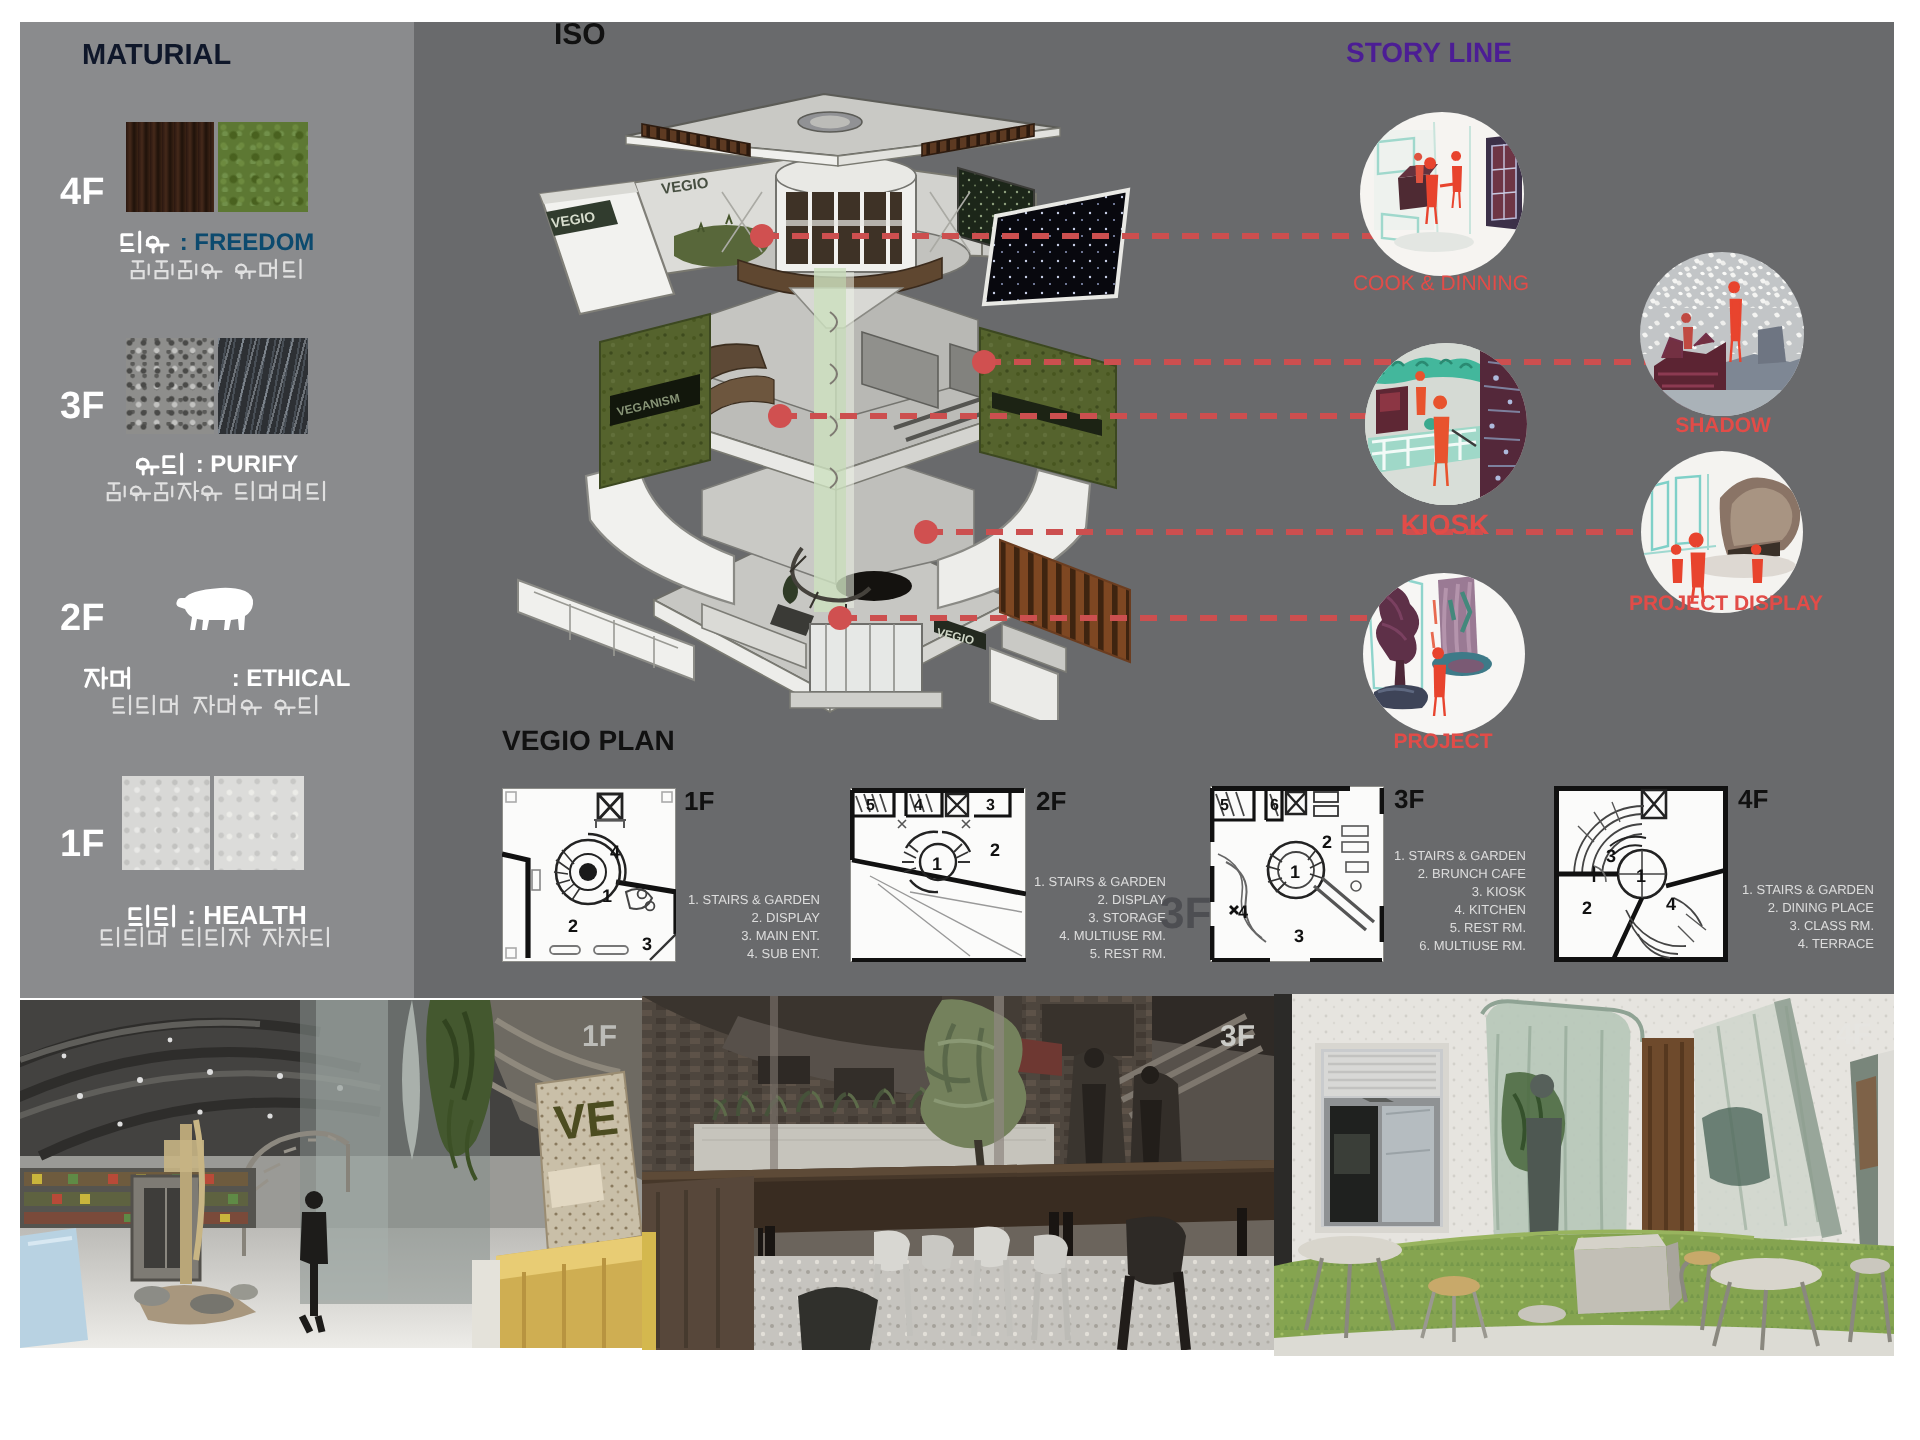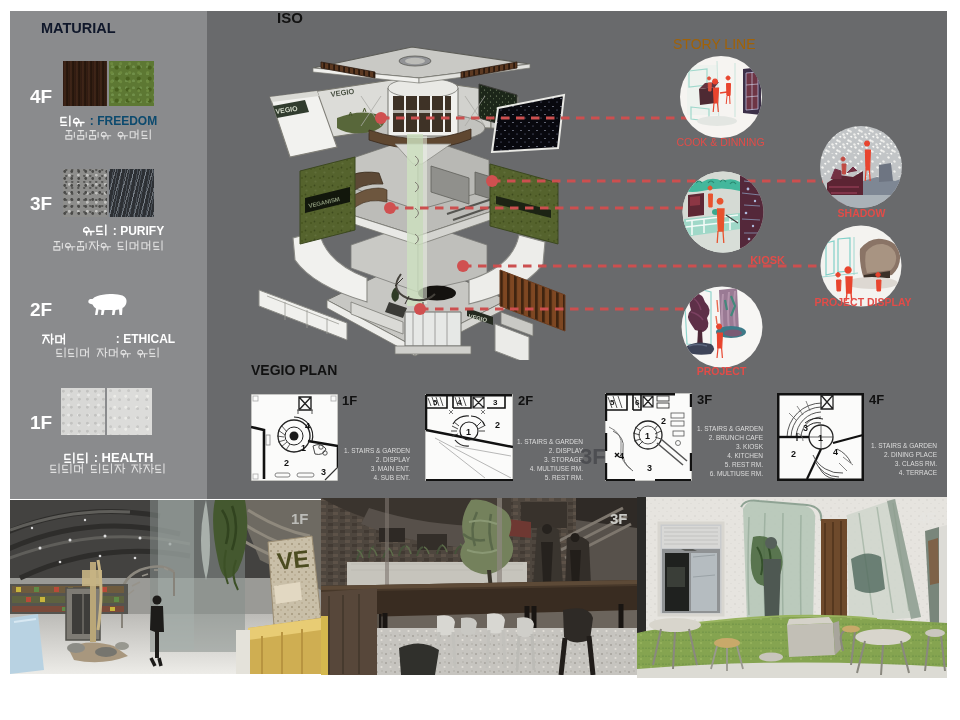--- a/index.html
+++ b/index.html
@@ -34,21 +34,21 @@
         <path d="M1.3199999999999998 1.65 H6.6 M3.8499999999999996 1.65 V4.95 M0.88 6.6 H6.82 V10.120000000000001 H0.88 Z M9.35 3.3 V8.25 M13.200000000000001 1.65 H18.48 M15.73 1.65 V4.95 M12.760000000000002 6.6 H18.700000000000003 V10.120000000000001 H12.760000000000002 Z M21.23 3.3 V8.25 M25.080000000000002 1.65 H30.36 M27.61 1.65 V4.95 M24.64 6.6 H30.580000000000002 V10.120000000000001 H24.64 Z M33.11 3.3 V8.25 M38.72 3.3 a2.42 2.2 0 1 0 0.011 0 M36.19 6.82 H45.760000000000005 M38.94 6.82 V10.120000000000001 M42.9 6.82 V10.120000000000001 M55.550000000000004 3.3 a2.42 2.2 0 1 0 0.011 0 M53.02 6.82 H62.59 M55.77 6.82 V10.120000000000001 M59.730000000000004 6.82 V10.120000000000001 M65.23 2.75 H70.07000000000001 V8.8 H65.23 Z M72.93 0.88 V10.120000000000001 M70.95 4.95 H72.93 M77.11 2.2 H81.73 M77.11 2.2 V6.6 H81.73 M77.11 9.35 H82.28 M85.25 0.88 V10.120000000000001" fill="none" stroke="#e0e0e0" stroke-width="1.1" stroke-linecap="round"></path>
       </svg>
     </div>
 
 <div class="abs" style="left:30px;top:193px;color:#fff;font-size:19px;font-weight:bold;">3F</div>
 
 <div class="abs" style="left:63px;top:169px;width:44px;height:48px;background:#8e8e8c;background-image:radial-gradient(circle at 25% 35%, #4a4a48 1px, transparent 1.8px),radial-gradient(circle at 70% 70%, #c2c2c0 1px, transparent 1.8px),radial-gradient(circle at 55% 15%, #5a5a58 0.8px, transparent 1.5px);background-size:7px 7px,9px 9px,6px 6px;"></div>
 
 <div class="abs" style="left:109px;top:169px;width:45px;height:48px;background:#2d3034;background-image:repeating-linear-gradient(105deg, rgba(220,230,240,0.35) 0px, rgba(220,230,240,0.35) 1px, transparent 1px, transparent 6px),repeating-linear-gradient(100deg, rgba(180,200,220,0.2) 0px, rgba(180,200,220,0.2) 1px, transparent 1px, transparent 4px);"></div>
 
-<div class="abs" style="left:25px;top:224px;width:197px;display:flex;justify-content:center;color:#fff;font-size:12px;font-weight:bold;height:15px;">
+<div class="abs" style="left:10px;top:224px;width:197px;display:flex;justify-content:center;align-items:center;color:#fff;font-size:12px;font-weight:bold;height:15px;">
       <svg width="26" height="12" viewBox="0 0 26 12" style="vertical-align:-2px;">
         <path d="M3.3600000000000003 3.5999999999999996 a2.64 2.4000000000000004 0 1 0 0.012 0 M0.6000000000000001 7.4399999999999995 H11.040000000000001 M3.5999999999999996 7.4399999999999995 V11.040000000000001 M7.92 7.4399999999999995 V11.040000000000001 M13.920000000000002 2.4000000000000004 H18.96 M13.920000000000002 2.4000000000000004 V7.199999999999999 H18.96 M13.920000000000002 10.2 H19.560000000000002 M22.8 0.96 V11.040000000000001" fill="none" stroke="#ffffff" stroke-width="1.5" stroke-linecap="round"></path>
       </svg>
       <span style="margin-left:4px;">: PURIFY</span>
     </div>
 <div class="abs" style="left:10px;top:240px;width:197px;display:flex;justify-content:center;height:12px;">
       <svg width="112" height="11" viewBox="0 0 112 11" style="vertical-align:-2px;">
         <path d="M1.3199999999999998 1.65 H6.6 M3.8499999999999996 1.65 V4.95 M0.88 6.6 H6.82 V10.120000000000001 H0.88 Z M9.35 3.3 V8.25 M14.96 3.3 a2.42 2.2 0 1 0 0.011 0 M12.430000000000001 6.82 H22.0 M15.18 6.82 V10.120000000000001 M19.14 6.82 V10.120000000000001 M25.080000000000002 1.65 H30.36 M27.61 1.65 V4.95 M24.64 6.6 H30.580000000000002 V10.120000000000001 H24.64 Z M33.11 3.3 V8.25 M36.19 1.98 H42.24 M39.160000000000004 2.2 L36.52 9.35 M39.6 3.8499999999999996 L42.24 8.8 M44.44 0.88 V10.120000000000001 M44.44 5.5 H46.09 M50.6 3.3 a2.42 2.2 0 1 0 0.011 0 M48.07 6.82 H57.64 M50.82 6.82 V10.120000000000001 M54.78 6.82 V10.120000000000001 M65.23 2.2 H69.85000000000001 M65.23 2.2 V6.6 H69.85000000000001 M65.23 9.35 H70.4 M73.37 0.88 V10.120000000000001 M77.11 2.75 H81.95 V8.8 H77.11 Z M84.81 0.88 V10.120000000000001 M82.83 4.95 H84.81 M88.99 2.75 H93.83 V8.8 H88.99 Z M96.69 0.88 V10.120000000000001 M94.71 4.95 H96.69 M100.86999999999999 2.2 H105.49 M100.86999999999999 2.2 V6.6 H105.49 M100.86999999999999 9.35 H106.03999999999999 M109.00999999999999 0.88 V10.120000000000001" fill="none" stroke="#e0e0e0" stroke-width="1.1" stroke-linecap="round"></path>
       </svg>
     </div>
@@ -84,21 +84,21 @@
       <span style="margin-left:4px;">: HEALTH</span>
     </div>
 <div class="abs" style="left:10px;top:463px;width:197px;display:flex;justify-content:center;height:12px;">
       <svg width="117" height="11" viewBox="0 0 117 11" style="vertical-align:-2px;">
         <path d="M0.88 2.2 H5.5 M0.88 2.2 V6.6 H5.5 M0.88 9.35 H6.050000000000001 M9.02 0.88 V10.120000000000001 M12.760000000000002 2.2 H17.380000000000003 M12.760000000000002 2.2 V6.6 H17.380000000000003 M12.760000000000002 9.35 H17.93 M20.9 0.88 V10.120000000000001 M24.64 2.75 H29.480000000000004 V8.8 H24.64 Z M32.34 0.88 V10.120000000000001 M30.36 4.95 H32.34 M41.470000000000006 2.2 H46.09 M41.470000000000006 2.2 V6.6 H46.09 M41.470000000000006 9.35 H46.64 M49.61 0.88 V10.120000000000001 M53.35000000000001 2.2 H57.970000000000006 M53.35000000000001 2.2 V6.6 H57.970000000000006 M53.35000000000001 9.35 H58.52000000000001 M61.49000000000001 0.88 V10.120000000000001 M64.9 1.98 H70.95 M67.87 2.2 L65.23 9.35 M68.31 3.8499999999999996 L70.95 8.8 M73.15 0.88 V10.120000000000001 M73.15 5.5 H74.80000000000001 M81.73 1.98 H87.78 M84.7 2.2 L82.06 9.35 M85.14 3.8499999999999996 L87.78 8.8 M89.98 0.88 V10.120000000000001 M89.98 5.5 H91.63000000000001 M93.61 1.98 H99.66 M96.58 2.2 L93.94 9.35 M97.02 3.8499999999999996 L99.66 8.8 M101.86 0.88 V10.120000000000001 M101.86 5.5 H103.51 M105.82 2.2 H110.44 M105.82 2.2 V6.6 H110.44 M105.82 9.35 H110.99 M113.96 0.88 V10.120000000000001" fill="none" stroke="#e0e0e0" stroke-width="1.1" stroke-linecap="round"></path>
       </svg>
     </div>
 
 <div class="abs" style="left:251px;top:9px;color:#111;font-size:15px;font-weight:bold;margin-left:26px;">ISO</div>
 
-<div class="abs" style="left:673px;top:36px;color:#a16207;font-size:14px;font-weight:normal;">STORY LINE</div>
+<div class="abs" style="left:673px;top:18px;color:#4c1d95;font-size:14px;font-weight:bold;">STORY LINE</div>
 
 <div class="abs" style="left:251px;top:362px;color:#111;font-size:14px;font-weight:bold;">VEGIO PLAN</div>
 
 <svg class="abs" style="left:255px;top:40px;" width="320" height="320" viewBox="0 0 320 320">
 <defs>
 <pattern id="speck" width="6" height="6" patternUnits="userSpaceOnUse">
 <rect width="6" height="6" fill="#1c2619"></rect>
 <circle cx="1.5" cy="2" r="0.6" fill="#8fa07e"></circle>
           <circle cx="4.5" cy="4.8" r="0.5" fill="#6e7f5e"></circle>
 </pattern>
@@ -336,21 +336,21 @@
 
 <rect x="58" y="0" width="24" height="82" fill="#54283a"></rect>
 <path d="M62 10 L78 12 M60 22 L78 24 M62 34 L78 35 M60 48 L78 49 M62 62 L78 62" stroke="#8898b8" stroke-width="1" opacity="0.8"></path>
 <circle cx="66" cy="18" r="1.4" fill="#aebadc"></circle>
         <circle cx="73" cy="30" r="1.2" fill="#aebadc"></circle>
         <circle cx="64" cy="42" r="1.3" fill="#aebadc"></circle>
         <circle cx="71" cy="55" r="1.2" fill="#aebadc"></circle>
         <circle cx="67" cy="68" r="1.3" fill="#aebadc"></circle>
 </g>
 </svg>
-<div class="abs" style="left:660px;top:254px;width:125px;text-align:right;color:#e24c48;font-size:11px;font-weight:bold;">KIOSK</div>
+<div class="abs" style="left:660px;top:254px;width:125px;text-align:center;color:#e24c48;font-size:14px;font-weight:bold;">KIOSK</div>
 
 <svg class="abs" style="left:820px;top:225px;" width="82" height="82" viewBox="0 0 82 82">
 <defs>
         <clipPath id="c4">
           <circle cx="41" cy="41" r="40.5"></circle>
         </clipPath>
       </defs>
 <circle cx="41" cy="41" r="40.5" fill="#f4f3f0"></circle>
 <g clip-path="url(#c4)">
 <path d="M6 18 L14 16 L14 48 L6 50 Z M18 14 L30 13 L30 46 L18 47 Z" fill="none" stroke="#7fd0c8" stroke-width="1.2"></path>

